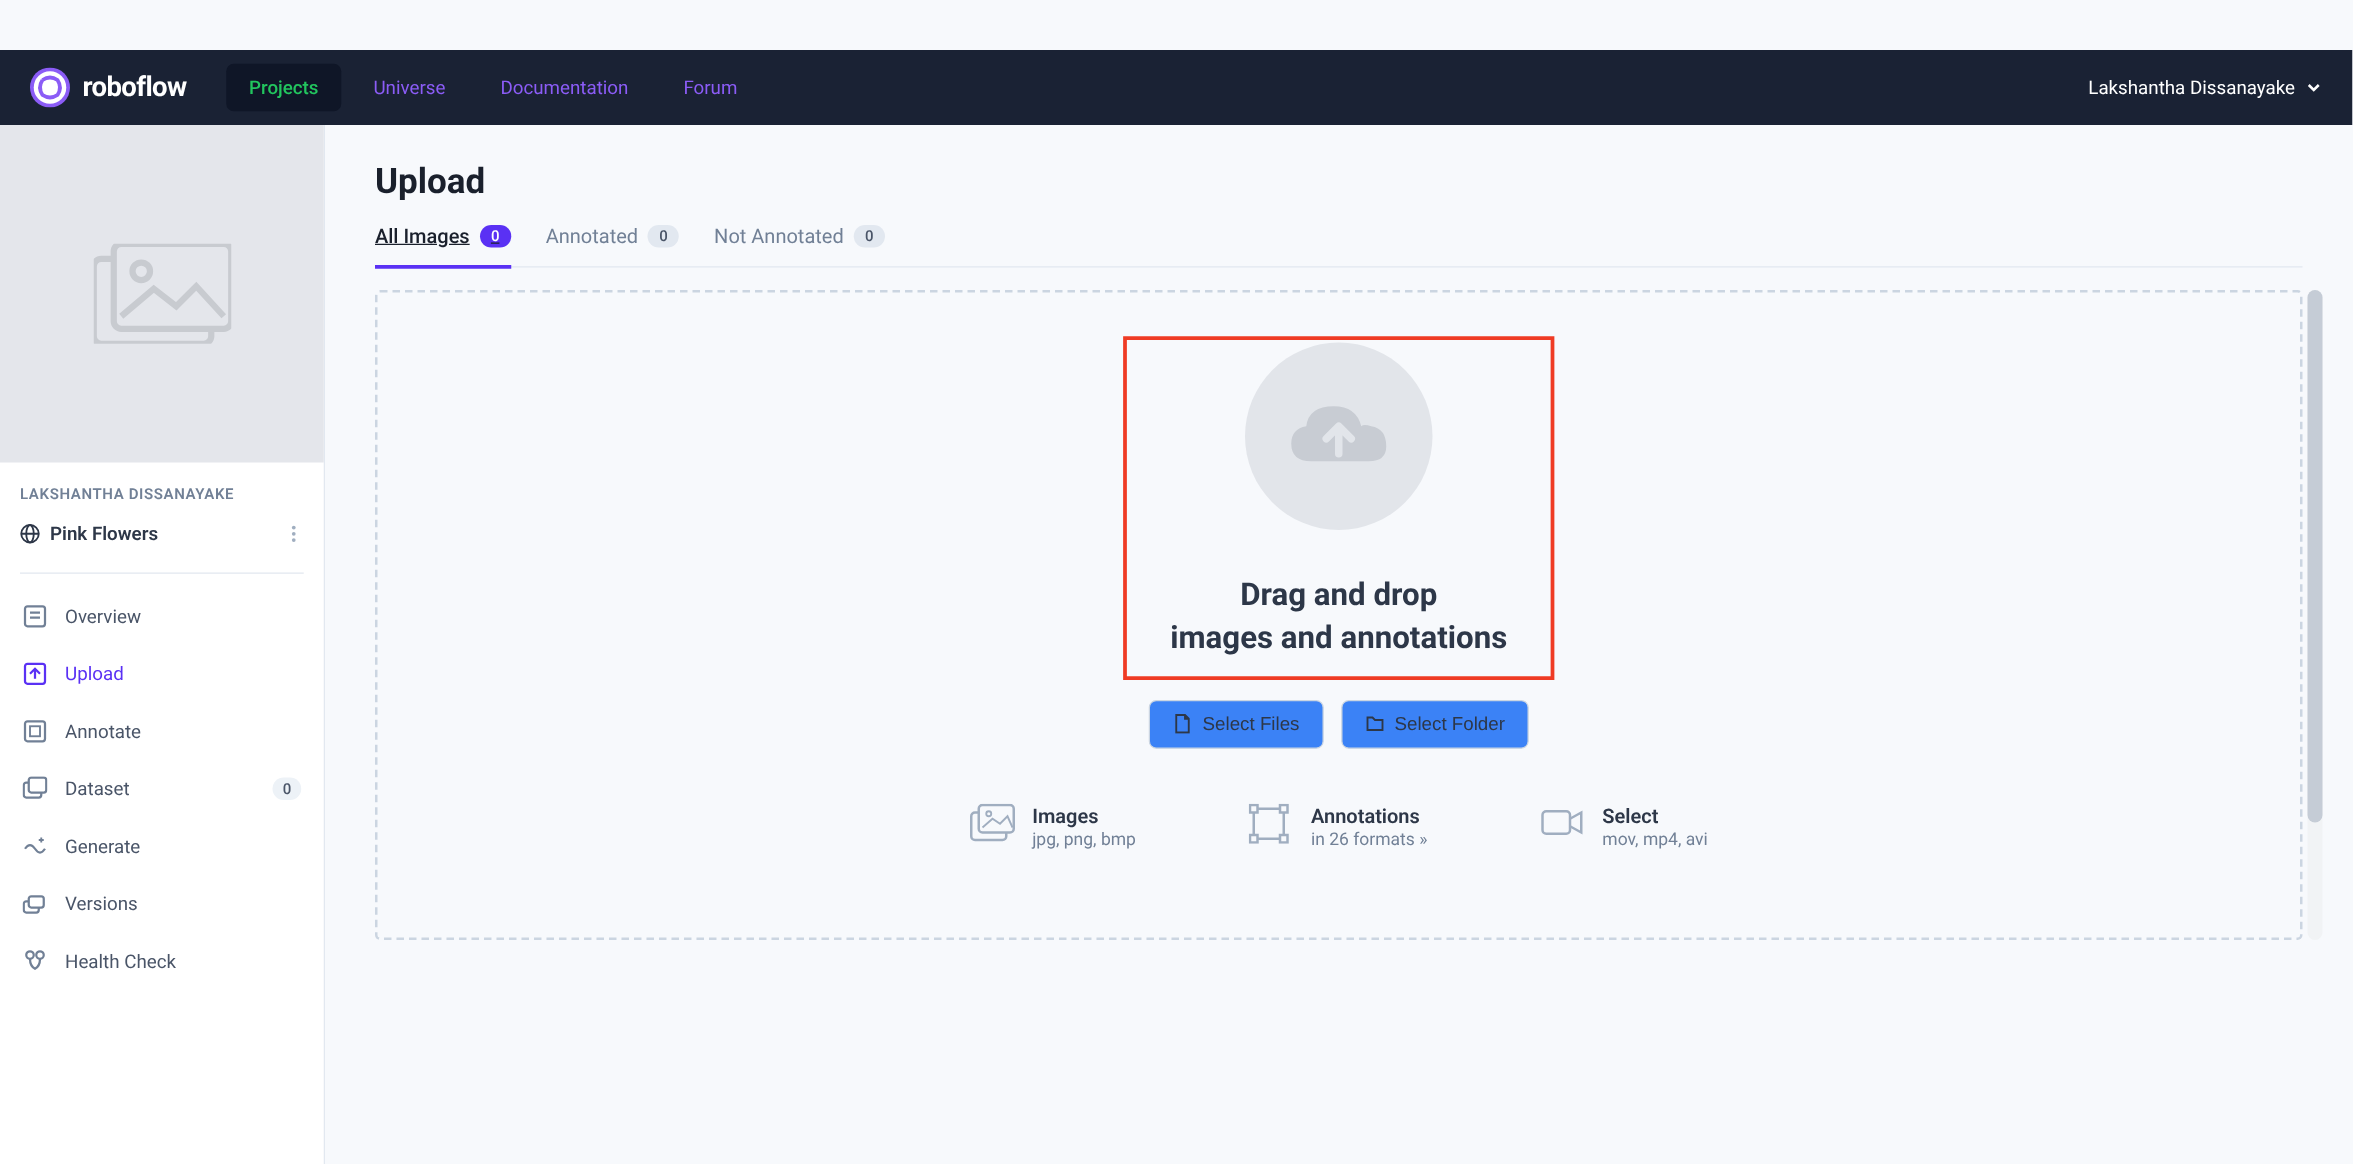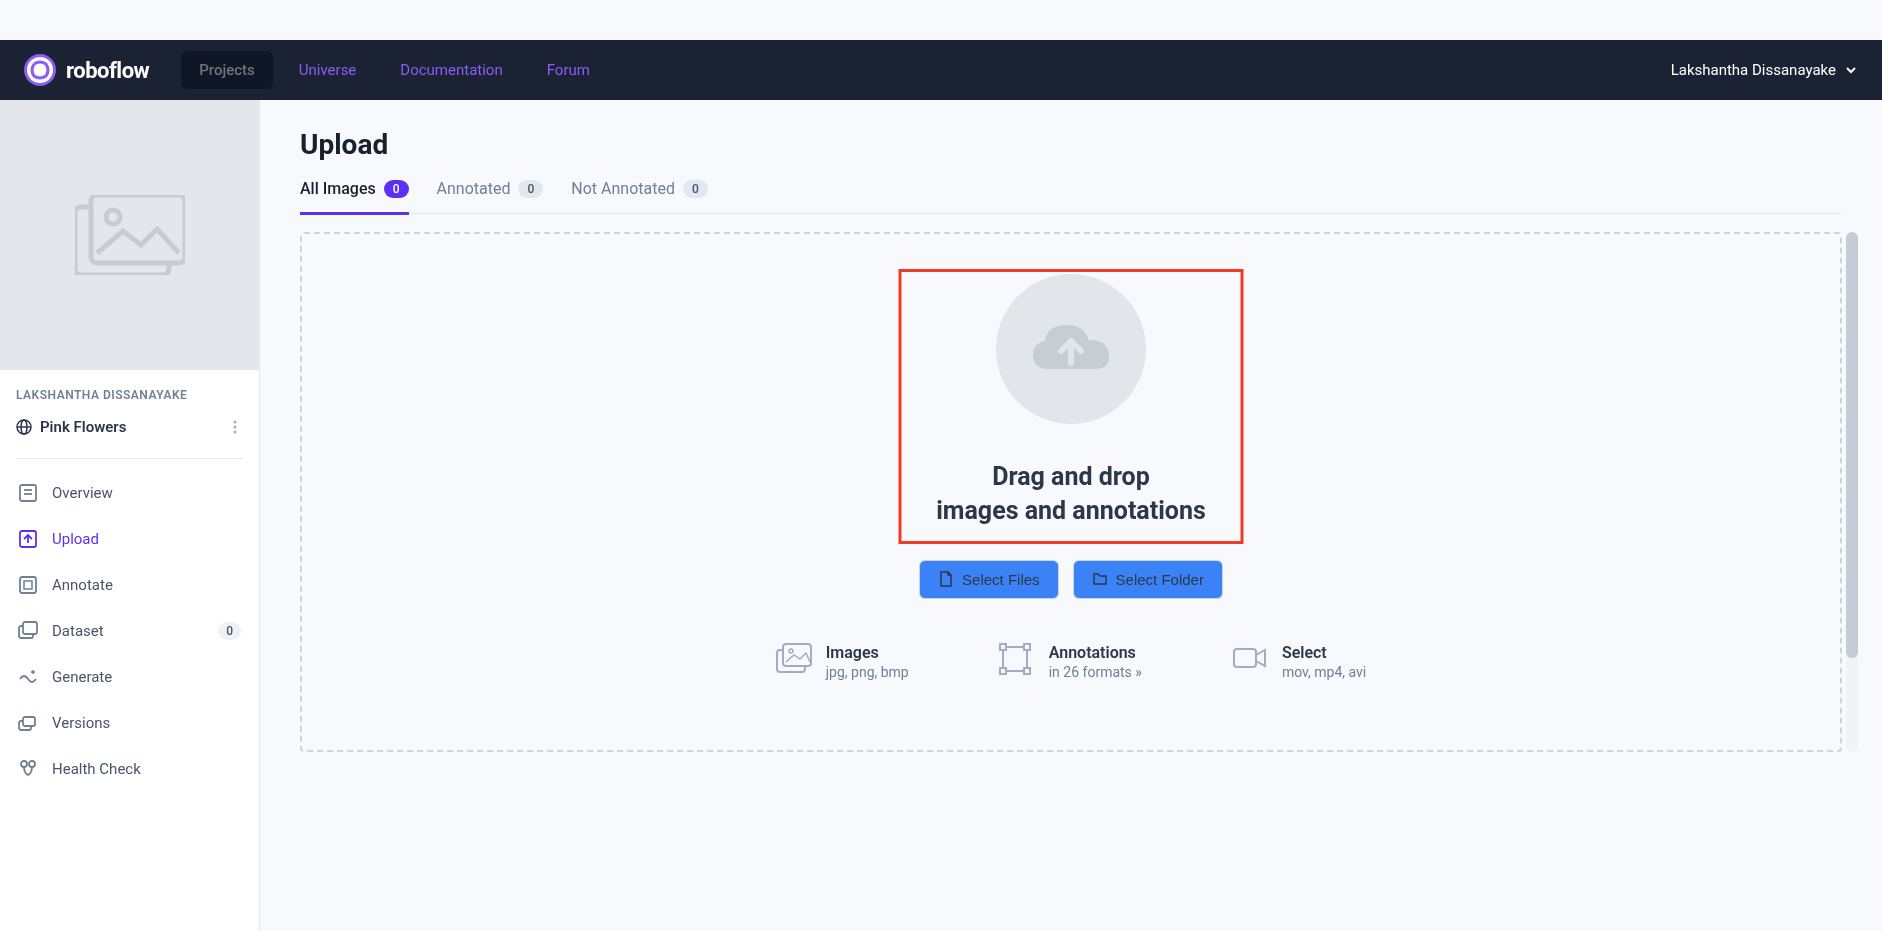--- a/index.html
+++ b/index.html
@@ -6,21 +6,21 @@
     body { font-family: -apple-system, BlinkMacSystemFont, 'Segoe UI', Roboto, sans-serif; background: #f7f9fc; color: #1a202c; }
     
     
     .top-nav { background: #1a2234; height: 60px; display: flex; align-items: center; padding: 0 24px; justify-content: space-between; margin-top: 40px; }
     .nav-left { display: flex; align-items: center; gap: 32px; }
     .logo { display: flex; align-items: center; gap: 10px; }
     .logo-icon { width: 32px; height: 32px; }
     .logo-text { color: white; font-size: 22px; font-weight: 700; letter-spacing: -0.5px; }
     .nav-items { display: flex; gap: 8px; }
     .nav-item { color: #8b5cf6; padding: 10px 18px; border-radius: 6px; font-size: 15px; cursor: pointer; }
-    .nav-item.active { background: #0f1627; color: #737373; font-weight: 500; }
+    .nav-item.active { background: #0f1627; color: #22c55e; font-weight: 500; }
     .user-menu { color: white; display: flex; align-items: center; gap: 8px; font-size: 15px; cursor: pointer; }
     
     
     .layout { display: flex; height: calc(100vh - 58px); }
     
     
     .sidebar { width: 260px; background: white; border-right: 1px solid #e2e8f0; display: flex; flex-direction: column; }
     .sidebar-preview { height: 270px; background: #e4e6eb; display: flex; align-items: center; justify-content: center; }
     .preview-placeholder { width: 110px; height: 80px; }
     .workspace-section { padding: 18px 16px 8px; }
@@ -38,21 +38,21 @@
     
     .main { flex: 1; padding: 28px 40px; overflow-y: auto; }
     .page-title { font-size: 28px; font-weight: 700; color: #1a202c; margin-bottom: 18px; }
     .batch-row { display: flex; align-items: center; gap: 12px; margin-bottom: 22px; }
     .batch-label { font-size: 16px; color: #2d3748; }
     .batch-input { padding: 10px 14px; border: 1px solid #cbd5e1; border-radius: 6px; font-size: 15px; color: #2d3748; width: 300px; }
     
     
     .tabs { display: flex; gap: 28px; border-bottom: 1px solid #e2e8f0; margin-bottom: 18px; }
     .tab { display: flex; align-items: center; gap: 8px; padding: 0 0 14px; font-size: 16px; color: #718096; cursor: pointer; border-bottom: 3px solid transparent; margin-bottom: -2px; }
-    .tab.active { color: #1a202c; font-weight: 500; border-bottom-color: #5a31f4; }
+    .tab.active { color: #1a202c; font-weight: 500; border-bottom-color: #5a31f4; text-decoration: underline; }
     .tab-badge { background: #e2e8f0; color: #4a5568; font-size: 12px; padding: 2px 9px; border-radius: 10px; font-weight: 500; }
     .tab.active .tab-badge { background: #5a31f4; color: white; }
     
     
     .dropzone-wrap { position: relative; }
     .dropzone { border: 2px dashed #cbd5e1; border-radius: 4px; padding: 40px 20px 30px; text-align: center; position: relative; min-height: 520px; }
     .highlight-box { position: absolute; top: 35px; left: 50%; transform: translateX(-50%); width: 345px; height: 275px; border: 3px solid #ef3b24; }
     .upload-icon-circle { width: 150px; height: 150px; background: #e2e5ea; border-radius: 50%; margin: 0 auto 36px; display: flex; align-items: center; justify-content: center; }
     .upload-cloud { width: 84px; height: 60px; }
     .dropzone-text { font-size: 25px; font-weight: 700; color: #2d3748; line-height: 1.35; margin-bottom: 32px; }

